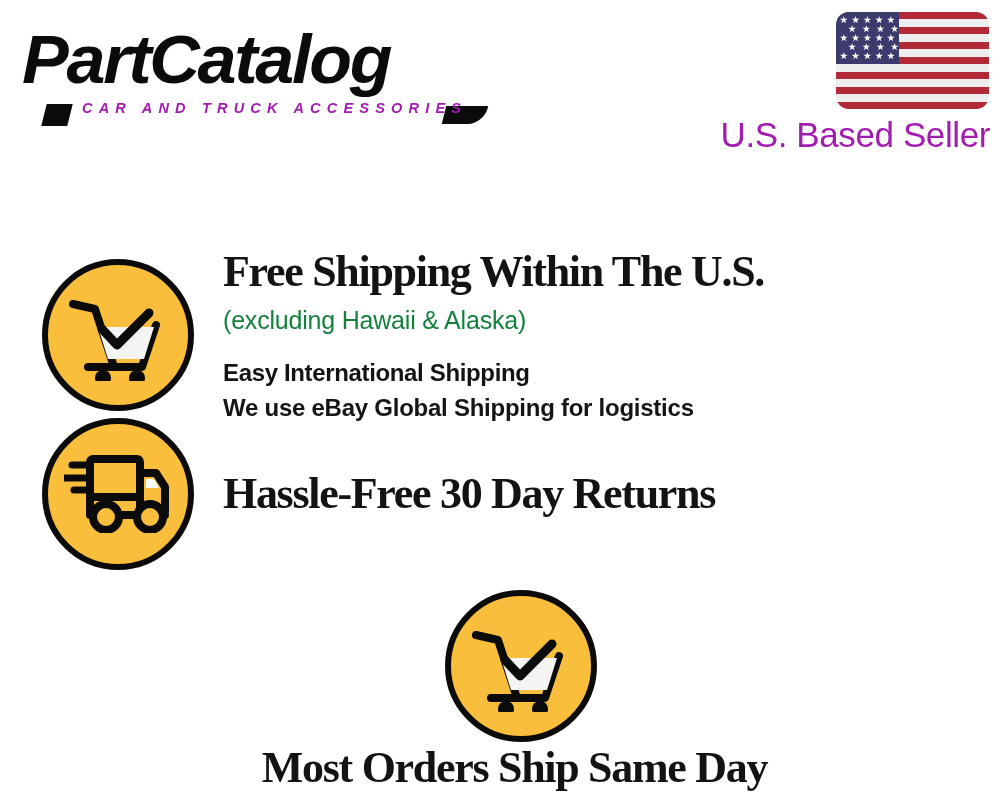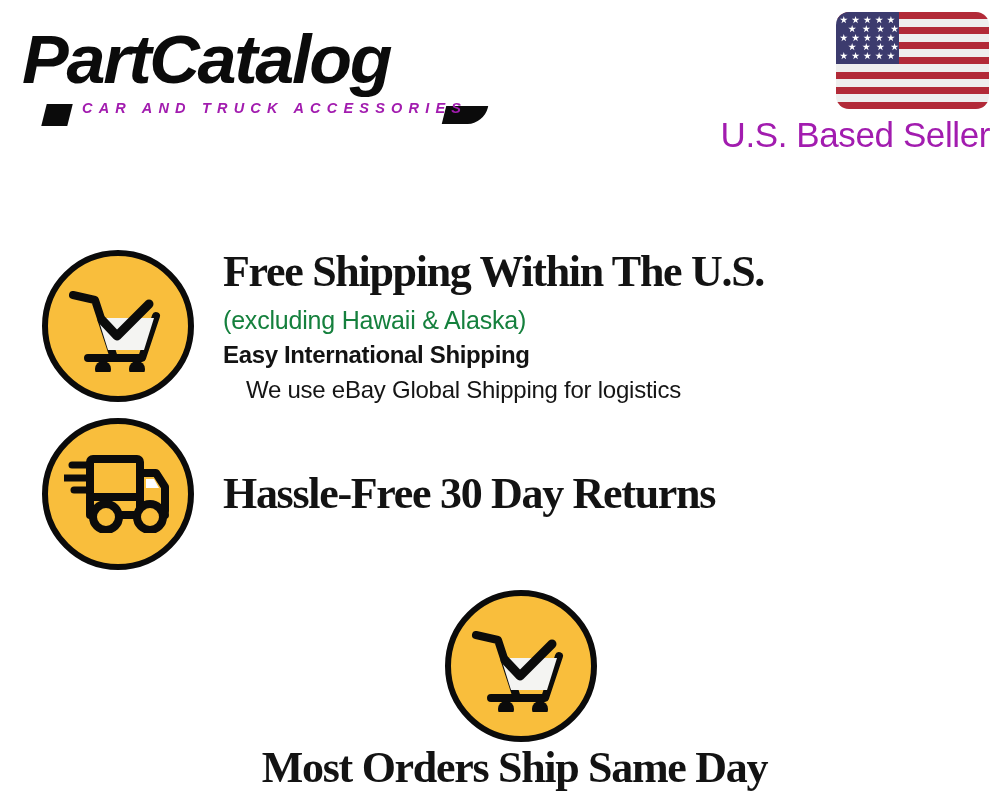--- a/index.html
+++ b/index.html
@@ -203,33 +203,32 @@
     margin-top: 4px;
     white-space: nowrap;
   }
   .feat-sub2 {
     font-family: "Liberation Sans", sans-serif;
     font-size: 24px;
     font-weight: 700;
     letter-spacing: -0.35px;
     line-height: 33px;
     color: #131313;
-    margin-top: 0;
+    margin-top: 18px;
     white-space: nowrap;
   }
   .feat-sub3 {
     font-family: "Liberation Sans", sans-serif;
     font-size: 24px;
-    font-weight: 400;
+    font-weight: 700;
     letter-spacing: -0.25px;
     line-height: 33px;
     color: #151515;
     margin-top: 2px;
     white-space: nowrap;
-    margin-left: 23px;
   }
 </style>
 </head>
 <body>
 
 <div class="header">
 
   <div class="logo-block">
     <div class="logo-swash-left"></div>
     <div class="logo-swash-right"></div>

